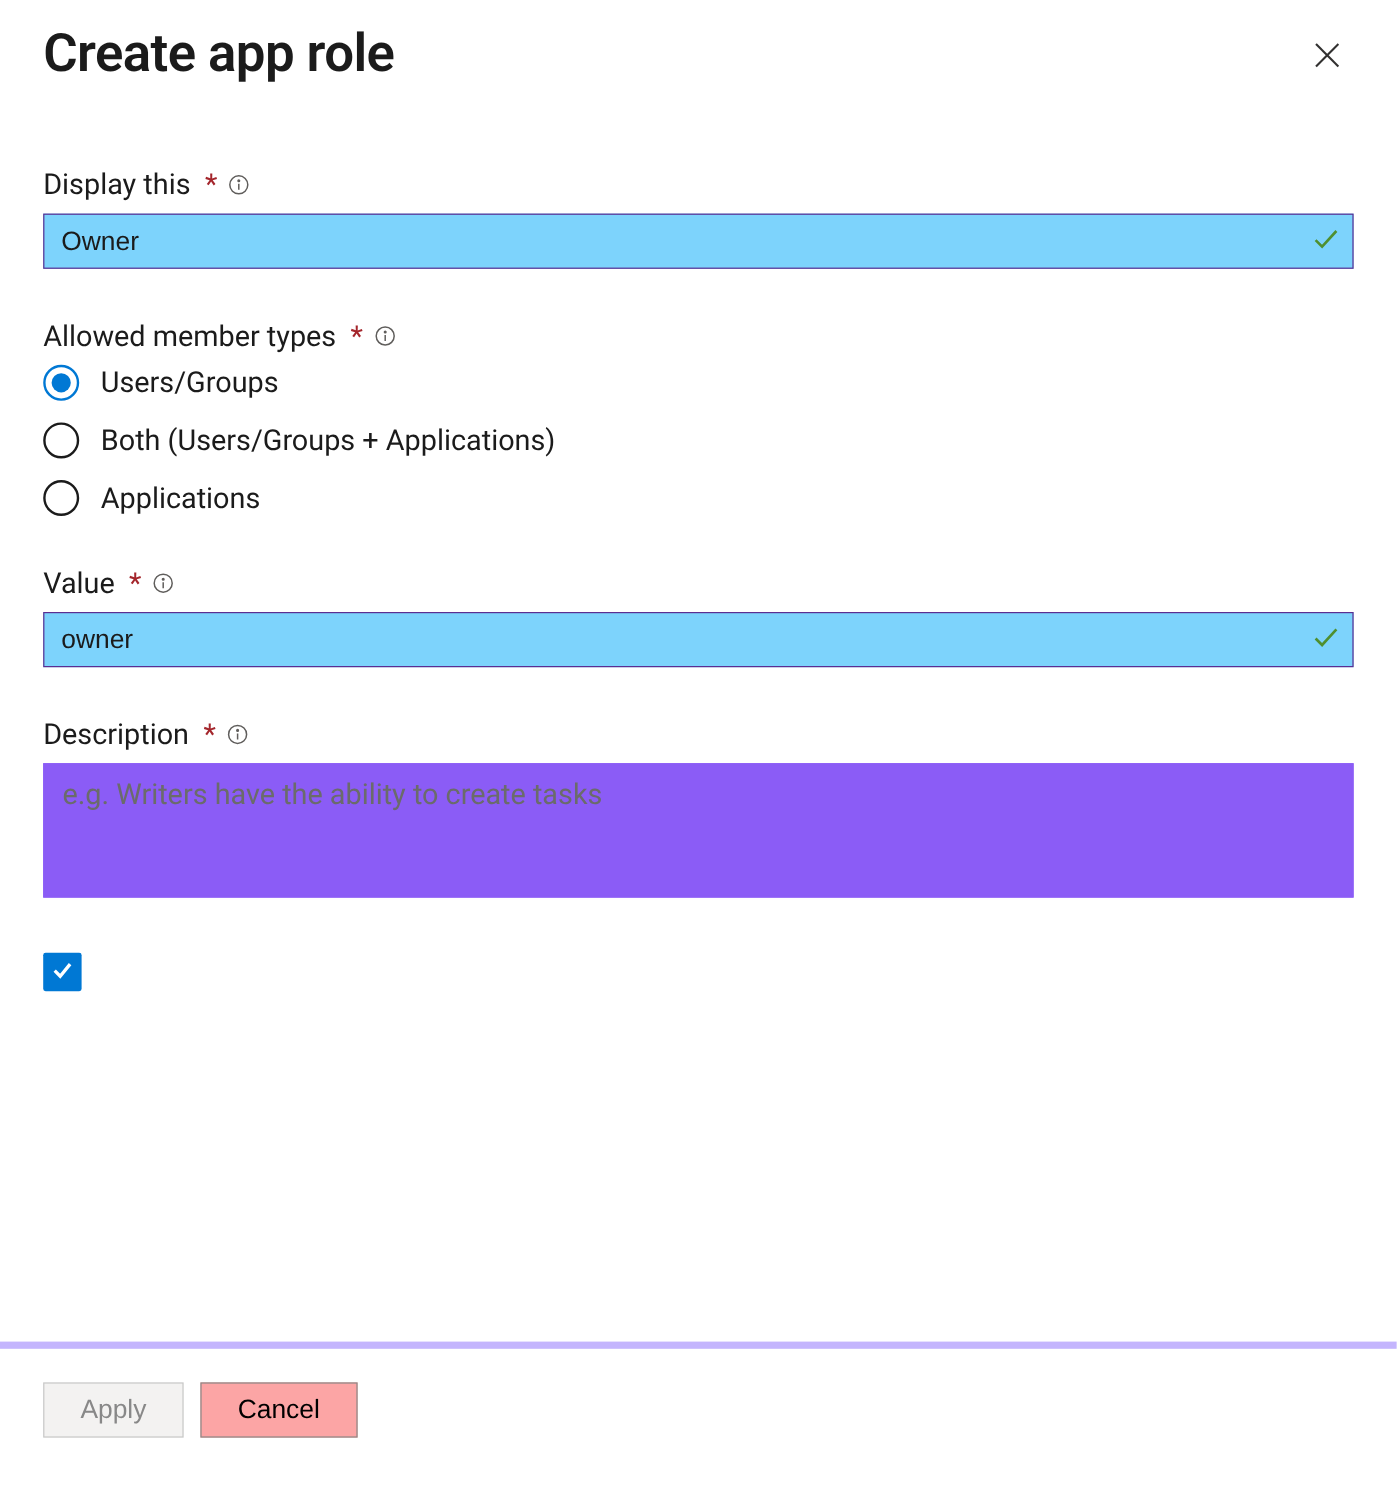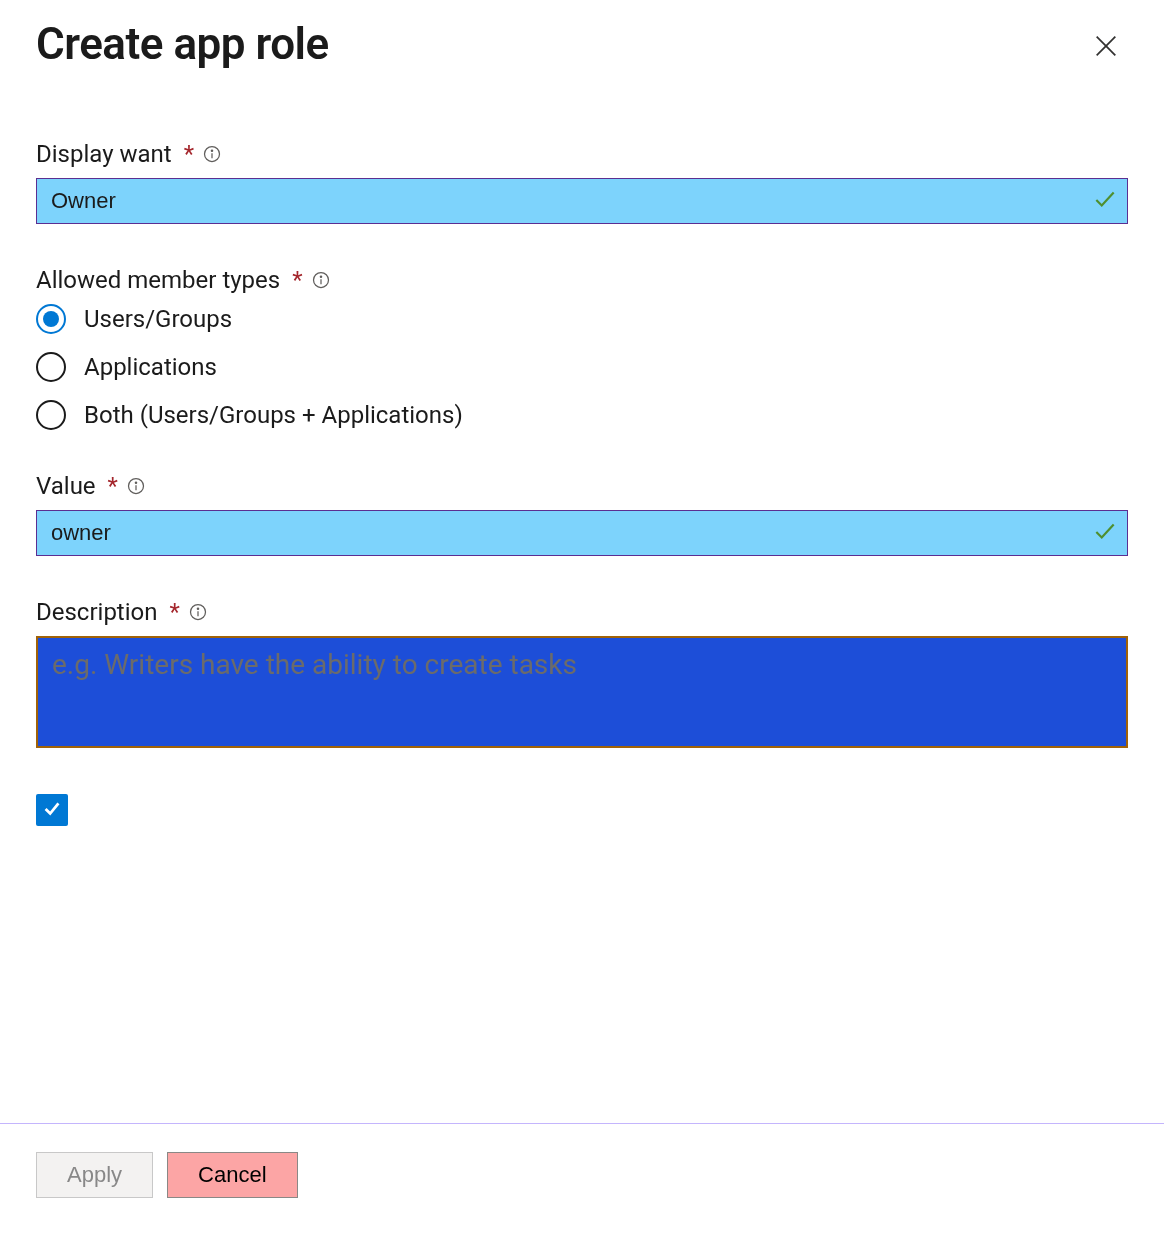--- a/index.html
+++ b/index.html
@@ -93,44 +93,44 @@
     display: inline-flex; align-items: center; justify-content: center;
     flex: 0 0 auto;
   }
   .radio.selected { border-color: #0078d4; }
   .radio.selected .dot {
     width: 16px; height: 16px; border-radius: 50%; background: #0078d4;
   }
   .textarea {
     width: 100%;
     height: 112px;
-    border: 2px solid #a16207;
+    border: 2px solid #8b5cf6;
     padding: 10px 14px;
-    font-size: 28px;
+    font-size: 24px;
     font-family: inherit;
     resize: none;
     outline: none;
-    background: #1d4ed8;
+    background: #8b5cf6;
   }
   .textarea::placeholder { color: #6b6b6b; }
   .enable-row {
     display: flex; align-items: center; gap: 12px;
     font-size: 24px;
     margin-bottom: 14px;
   }
   .checkbox {
     width: 32px; height: 32px;
     background: #0078d4;
     display: inline-flex; align-items: center; justify-content: center;
     cursor: pointer;
     border-radius: 2px;
   }
   .checkbox svg { width: 22px; height: 22px; color: #ffffff; }
   .footer {
-    border-top: 1px solid #c4b5fd;
+    border-top: 6px solid #c4b5fd;
     padding: 28px 16px 40px 36px;
     display: flex; gap: 14px;
   }
   .btn {
     height: 46px;
     padding: 0 30px;
     font-size: 22px;
     border: 1px solid #8a8886;
     background: #fca5a5;
     cursor: pointer;
@@ -156,21 +156,21 @@
           <line x1="20" y1="4" x2="4" y2="20"></line>
         </svg>
       </span>
     </div>
   </div>
 
   <div class="form">
 
     <div class="field">
       <div class="field-label-row">
-        <span>Display want</span>
+        <span>Display this</span>
         <span class="req">*</span>
         <span class="info-icon">
           <svg viewBox="0 0 24 24" fill="none" stroke="currentColor" stroke-width="1.5">
             <circle cx="12" cy="12" r="9"></circle>
               <circle cx="12" cy="8" r="0.8" fill="currentColor"></circle>
               <line x1="12" y1="11" x2="12" y2="17"></line>
           </svg>
         </span>
       </div>
       <div class="text-input-wrap">
@@ -197,25 +197,25 @@
       </div>
       <div class="radio-group">
         <div class="radio-row">
           <span class="radio selected">
               <span class="dot"></span>
             </span>
           <span>Users/Groups</span>
         </div>
         <div class="radio-row">
           <span class="radio"></span>
-          <span>Applications</span>
+          <span>Both (Users/Groups + Applications)</span>
         </div>
         <div class="radio-row">
           <span class="radio"></span>
-          <span>Both (Users/Groups + Applications)</span>
+          <span>Applications</span>
         </div>
       </div>
     </div>
 
     <div class="field">
       <div class="field-label-row">
         <span>Value</span>
         <span class="req">*</span>
         <span class="info-icon">
           <svg viewBox="0 0 24 24" fill="none" stroke="currentColor" stroke-width="1.5">

